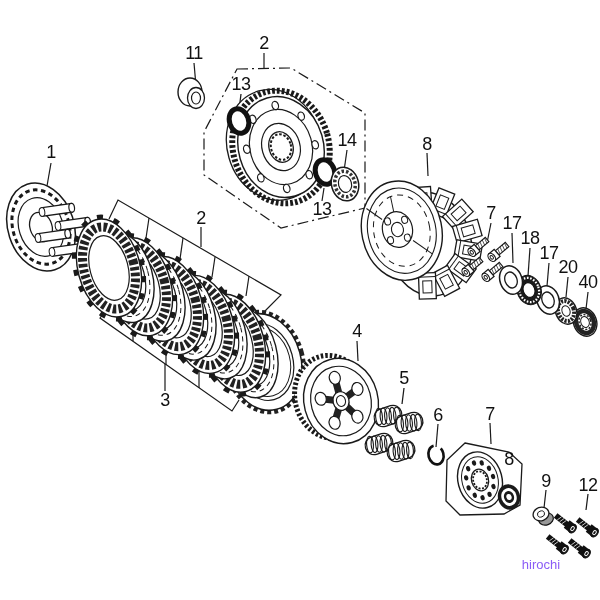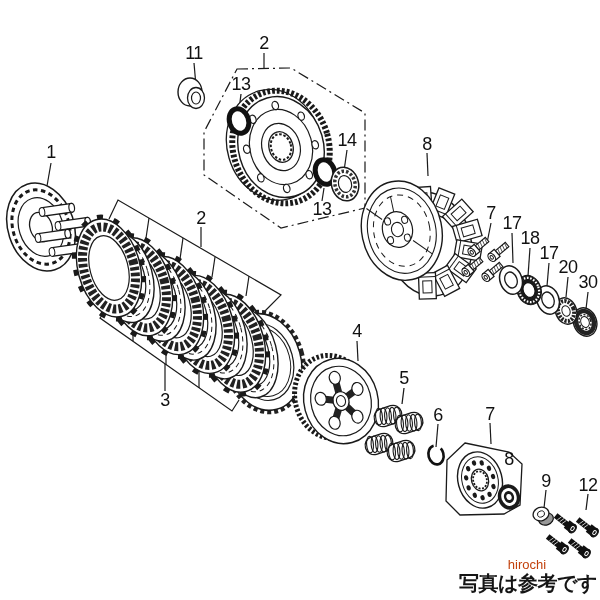--- a/index.html
+++ b/index.html
@@ -3,21 +3,21 @@
 <meta charset="utf-8">
 <style>
   html,body{margin:0;padding:0;background:#fff;}
   .stage{position:relative;width:600px;height:600px;background:#fff;overflow:hidden;
          font-family:"Liberation Sans",sans-serif;}
   .stage svg{position:absolute;left:0;top:0;}
   .callout{position:absolute;transform:translate(-50%,-50%);
            font:500 18px "Liberation Sans",sans-serif;color:#111;
            letter-spacing:-0.5px;white-space:nowrap;text-align:right;}
   .watermark{position:absolute;transform:translate(-50%,-50%);
-             font:500 13px "Liberation Sans",sans-serif;color:#c2410c;}
+             font:500 13px "Liberation Sans",sans-serif;color:#8b5cf6;margin-left:14px;}
   .caption{position:absolute;transform:translate(-50%,-50%);
            font:600 20px "Liberation Sans","DejaVu Sans",sans-serif;color:#151515;
            letter-spacing:-0.5px;white-space:nowrap;}
 </style>
 </head>
 <body>
 
 <div class="stage">
 <svg width="600" height="600" viewBox="0 0 600 600">
   <defs>
@@ -350,17 +350,16 @@
   <div class="callout" style="left:264px;top:43px">2</div>
   <div class="callout" style="left:241px;top:84px">13</div>
   <div class="callout" style="left:322px;top:209px">13</div>
   <div class="callout" style="left:347px;top:140px">14</div>
   <div class="callout" style="left:427px;top:144px">8</div>
   <div class="callout" style="left:491px;top:213px">7</div>
   <div class="callout" style="left:512px;top:223px">17</div>
   <div class="callout" style="left:530px;top:238px">18</div>
   <div class="callout" style="left:549px;top:253px">17</div>
   <div class="callout" style="left:568px;top:267px">20</div>
-  <div class="callout" style="left:588px;top:282px">30</div>
+  <div class="callout" style="left:588px;top:282px">40</div>
 
   <div class="watermark" style="left:527px;top:564px">hirochi</div>
-  <div class="caption" style="left:528px;top:583px">写真は参考です</div>
 </div>
 
 </body></html>

